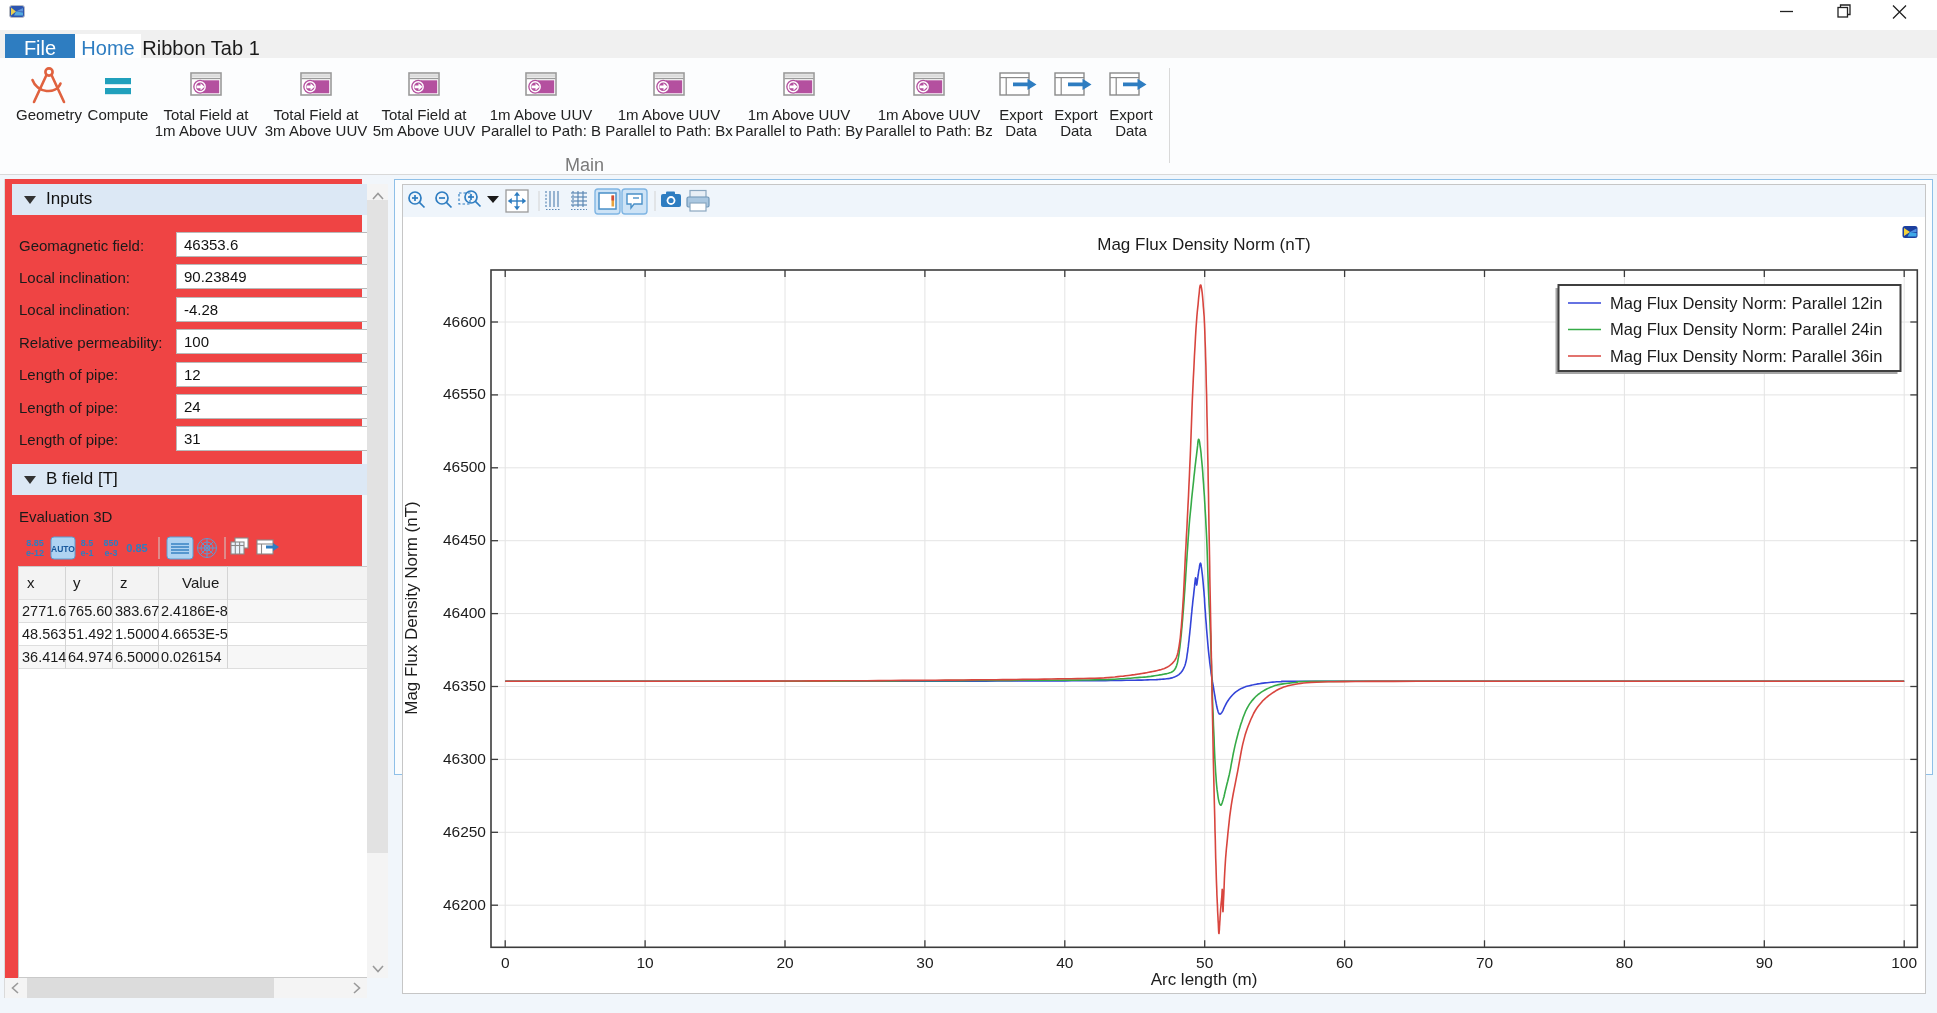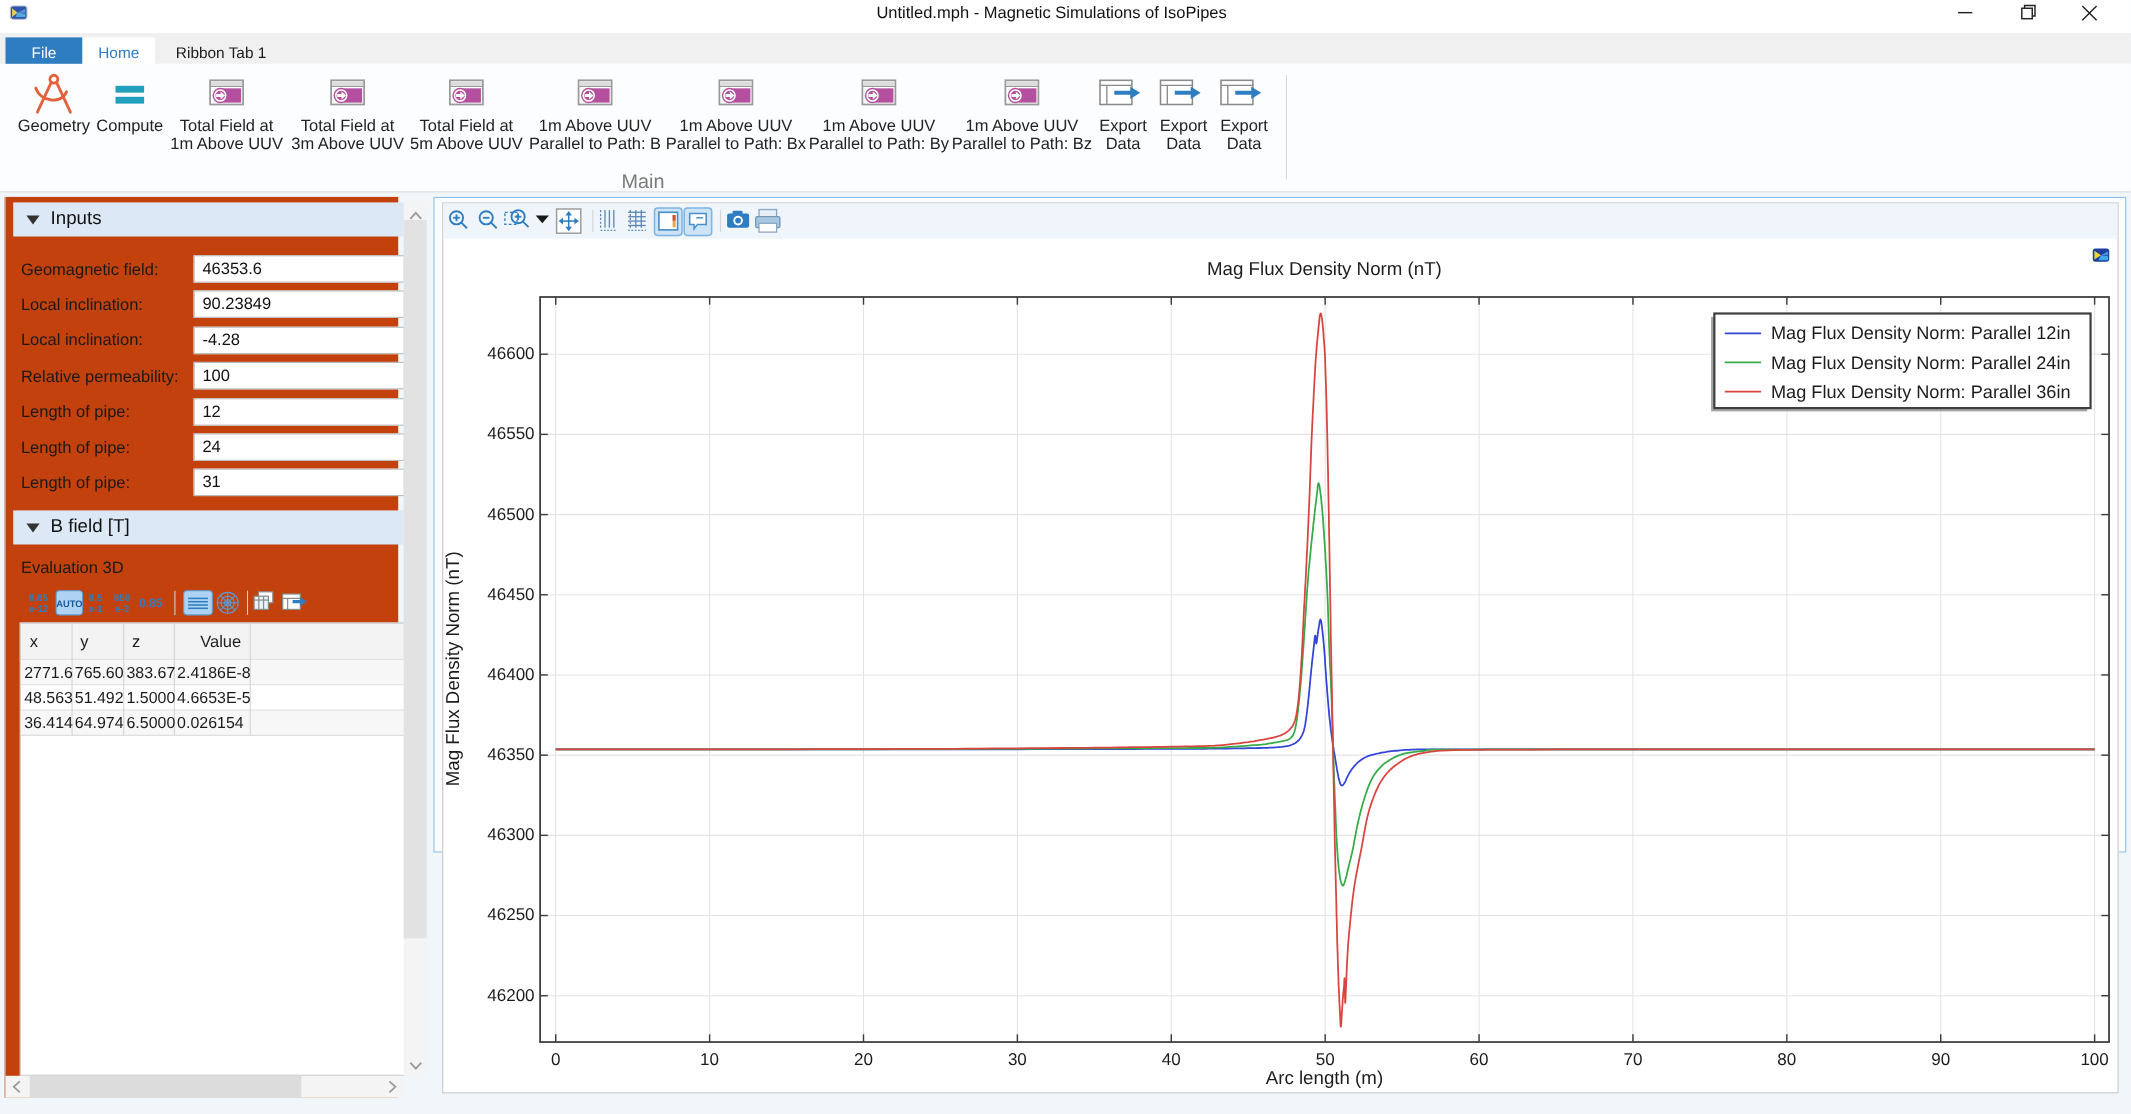--- a/index.html
+++ b/index.html
@@ -1,38 +1,37 @@
 <!DOCTYPE html>
 <html><head><meta charset="utf-8"><style>
 *{margin:0;padding:0;box-sizing:border-box}
 html,body{width:1937px;height:1013px;overflow:hidden;font-family:"Liberation Sans",sans-serif;background:#f1f6fb}
 .abs{position:absolute}
 #titlebar{position:absolute;left:0;top:0;width:1937px;height:30px;background:#ffffff}
 #title{position:absolute;top:3px;left:0;width:1912px;text-align:center;font-size:15px;color:#111}
 #tabs{position:absolute;left:0;top:30px;width:1937px;height:28px;background:#f0f0f0}
-.tab{position:absolute;top:4px;height:36px;font-size:14px;line-height:28px;text-align:center}
+.tab{position:absolute;top:4px;height:36px;font-size:20px;line-height:28px;text-align:center}
 #ribbon{position:absolute;left:0;top:58px;width:1937px;height:117px;background:#fcfdfe;border-bottom:1px solid #d9d9d9}
 .rlbl{position:absolute;font-size:15px;color:#222;text-align:center;line-height:15.5px;white-space:pre;transform:translateX(-50%)}
 .ricon{position:absolute;transform:translateX(-50%)}
 #main-label{position:absolute;left:0;top:97px;width:1169px;text-align:center;font-size:18px;color:#7a7a7a}
-#leftpanel{position:absolute;left:4px;top:179px;width:358px;height:819px;background:#c2410c;border-left:1px solid #dadada}
+#leftpanel{position:absolute;left:4px;top:179px;width:358px;height:819px;background:#ef4444;border-left:1px solid #dadada}
 .sechdr{position:absolute;left:7px;width:356px;height:31px;background:#dce8f5;color:#111;font-size:17px}
 .sechdr .tri{position:absolute;left:12px;top:12px;width:0;height:0;border-left:6px solid transparent;border-right:6px solid transparent;border-top:8px solid #333}
 .sechdr .t{position:absolute;left:34px;top:5px}
 .flabel{position:absolute;left:14px;font-size:15px;color:#1a1a1a}
 .fbox{position:absolute;left:171px;width:192px;height:25px;background:#fff;border:1px solid #b9b9b9;font-size:15px;color:#111;line-height:23px;padding-left:7px}
 #rightpanel{position:absolute;left:394px;top:179px;width:1539px;height:596px;border:1px solid #8fc0e8;background:#fbfdfe}
 #gwidget{position:absolute;left:7px;top:4px;width:1524px;height:810px;border:1px solid #c6c6c6;background:#fff}
 #gtoolbar{position:absolute;left:0;top:0;width:1522px;height:32px;background:#eff5fb}
 svg{position:absolute;overflow:visible}
 .chtxt{font-family:"Liberation Sans",sans-serif;fill:#1c1c1c}
 </style></head>
 <body>
 <div id="titlebar">
-  <div id="title">Untitled.mph - Magnetic Simulations of IsoPipes</div>
   <svg class="abs" style="left:9px;top:5px" width="16" height="13" viewBox="0 0 16 13">
     <rect x="0.5" y="0.5" width="15" height="12" rx="2.5" fill="#2c55b0" stroke="#b8bcc4" stroke-width="1"></rect>
     <path d="M2,2.5 L7,6.5 L2,10.5 Z" fill="#e8cf52"></path>
     <path d="M7,6.5 L14,3 L14,6.5 Z" fill="#5e93d8"></path>
     <path d="M7,6.5 L14,7.5 L14,10.5 L5,10.5 Z" fill="#55aade"></path>
   </svg>
   <svg class="abs" style="left:1779px;top:4px" width="140" height="16" viewBox="0 0 140 16">
     <line x1="1" y1="7.5" x2="14" y2="7.5" stroke="#222" stroke-width="1.3"></line>
     <rect x="59" y="3.5" width="9.5" height="9.5" fill="none" stroke="#222" stroke-width="1.3"></rect>
     <path d="M61.5,3.5 L61.5,1 L71,1 L71,10.5 L68.5,10.5" fill="none" stroke="#222" stroke-width="1.3"></path>

